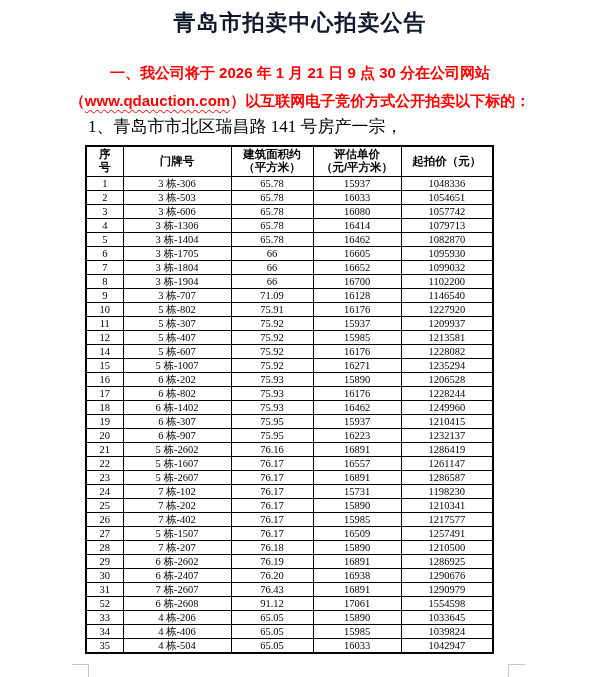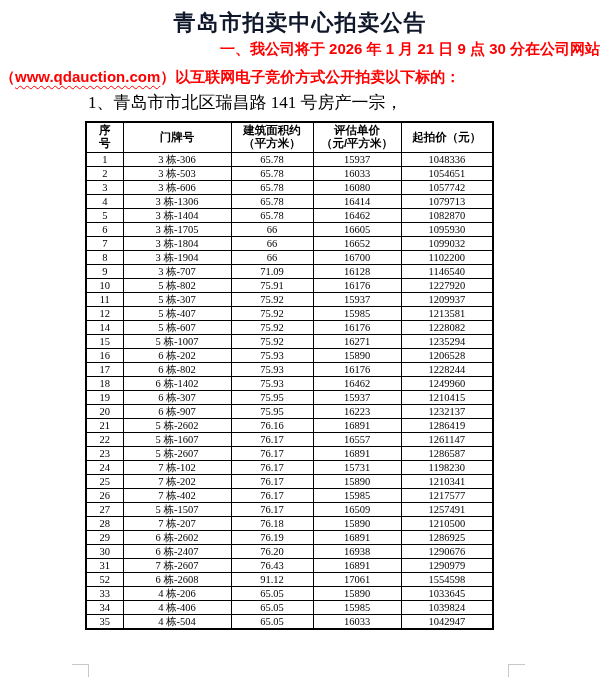--- a/index.html
+++ b/index.html
@@ -17,29 +17,30 @@
     padding-top: 10px;
     text-align: center;
     color: #0f172a;
     font-size: 22px;
     line-height: 26px;
     font-weight: bold;
     letter-spacing: 1px;
     font-family: "Liberation Sans", sans-serif;
   }
   .intro-line1 {
-    margin-top: 4px;
-    text-align: right;
+    margin-top: 28px;
+    text-align: center;
     color: #ff0000;
     font-size: 15px;
     line-height: 17px;
     font-weight: bold;
   }
   .intro-line2 {
     margin-top: 11px;
+    text-align: center;
     color: #ff0000;
     font-size: 15px;
     line-height: 17px;
     font-weight: bold;
   }
   .url-text {
     text-decoration: underline;
     text-decoration-style: wavy;
     text-decoration-color: #ff0000;
     text-decoration-thickness: 1px;

